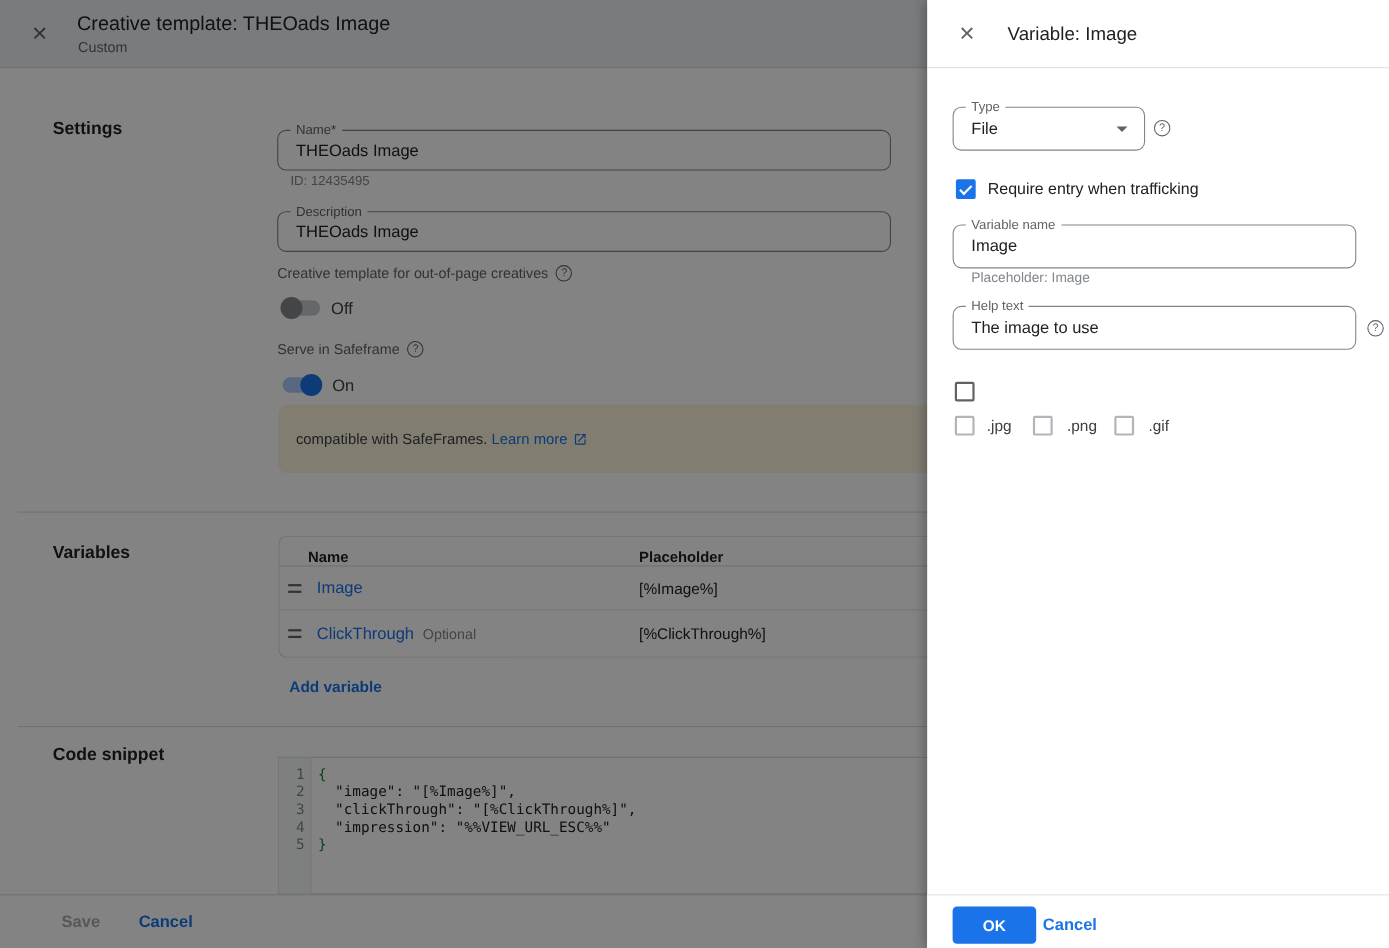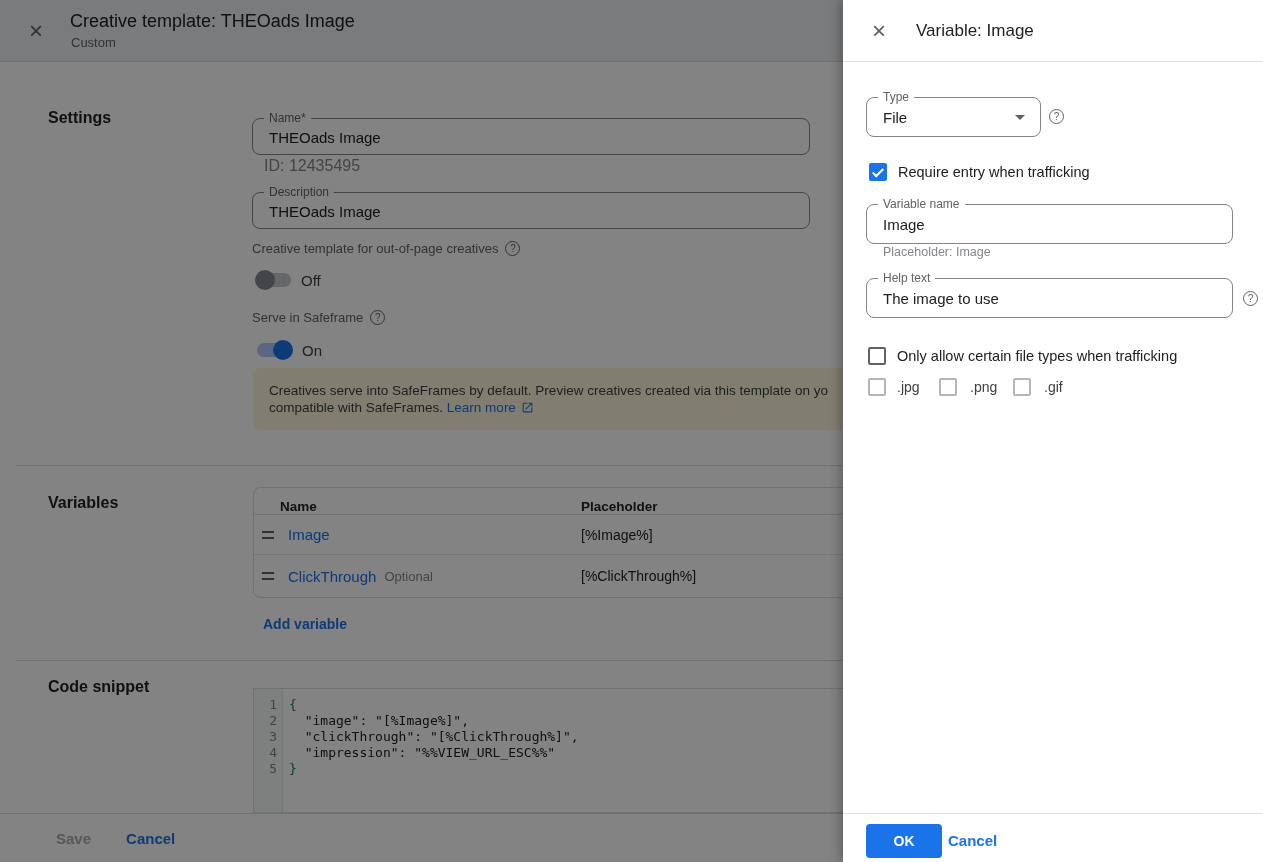--- a/index.html
+++ b/index.html
@@ -13,21 +13,21 @@
   .app-header { position:absolute; left:0; top:0; width:843px; height:62px; background:#edeff1; border-bottom:1px solid #d7dadd; }
   .icon-close { position:absolute; width:22px; height:22px; font-size:24px; line-height:21px; text-align:center; color:#5f6368; cursor:pointer; }
   .app-header .icon-close { left:25px; top:20px; }
   .hdr-title { position:absolute; left:70px; top:11px; font-size:18px; color:#202124; }
   .hdr-sub { position:absolute; left:71px; top:35px; font-size:13px; color:#5f6368; }
   .sec-heading { position:absolute; left:48px; font-size:16px; font-weight:700; color:#202124; }
 
   .ofield { position:absolute; border:1px solid #80868b; border-radius:8px; background:#fff; }
   .olabel { position:absolute; top:-8px; left:11px; padding:0 5px; background:#fff; font-size:12px; line-height:15px; color:#5f6368; white-space:nowrap; }
   .ovalue { position:absolute; left:16px; top:50%; transform:translateY(-50%); font-size:15px; color:#202124; white-space:nowrap; }
-  .helper { position:absolute; font-size:16px; color:#80868b; }
+  .helper { position:absolute; font-size:12px; color:#80868b; }
 
   .flex-label { position:absolute; display:flex; align-items:center; gap:7px; font-size:13px; color:#5f6368; }
   .qicon { width:15px; height:15px; border:1.4px solid #5f6368; border-radius:50%; color:#5f6368;
            font-size:10px; line-height:12px; display:flex; align-items:center; justify-content:center; flex:0 0 auto; cursor:pointer; }
 
   .toggle { position:absolute; width:34px; height:14px; border-radius:7px; cursor:pointer; }
   .toggle .thumb { position:absolute; top:-3px; width:20px; height:20px; border-radius:50%; }
   .toggle.off { background:#c6c9cd; } .toggle.off .thumb { left:-2px; background:#82878d; }
   .toggle.on  { background:#aecbfa; } .toggle.on  .thumb { left:16px; background:#1a73e8; }
   .toggle-label { position:absolute; font-size:15px; color:#3c4043; }
@@ -133,21 +133,20 @@
     <div class="flex-label" style="left:252px; top:310px;">
       <span>Serve in Safeframe</span>
       <span class="qicon">?</span>
     </div>
     <div class="toggle on" style="left:257px; top:343px;">
       <div class="thumb"></div>
     </div>
     <div class="toggle-label" style="left:302px; top:342px;">On</div>
 
     <div class="note">
-      <div>Creatives serve into SafeFrames by default. Preview creatives created via this template on yo</div>
       <div>
         <span>compatible with SafeFrames.</span>
         <a><span>Learn more</span></a><svg class="ext-icon" viewBox="0 0 24 24" fill="#1a73e8">
             <path d="M19 19H5V5h7V3H5a2 2 0 0 0-2 2v14a2 2 0 0 0 2 2h14c1.1 0 2-.9 2-2v-7h-2v7zM14 3v2h3.59l-9.83 9.83 1.41 1.41L19 6.41V10h2V3h-7z"></path>
           </svg>
       </div>
     </div>
 
     <div class="hdivider" style="top:465px;"></div>
 
@@ -223,21 +222,20 @@
     <div class="helper" style="left:40px; top:245px; font-size:12.5px;">Placeholder: Image</div>
 
     <div class="ofield" style="left:23px; top:278px; width:367px; height:40px;">
       <span class="olabel">Help text</span>
       <span class="ovalue">The image to use</span>
     </div>
     <span class="qicon" style="position:absolute; left:400px; top:291px;">?</span>
 
     <div class="cb-row" style="left:25px; top:347px;">
       <span class="cb unchecked"></span>
-      <span>Only allow certain file types when trafficking</span>
     </div>
 
     <div class="cb-row" style="left:25px; top:378px; ">
       <span class="cb light"></span>
       <span class="ft-label">.jpg</span>
     </div>
     <div class="cb-row" style="left:96px; top:378px; gap:13px;">
       <span class="cb light"></span>
       <span class="ft-label">.png</span>
     </div>

